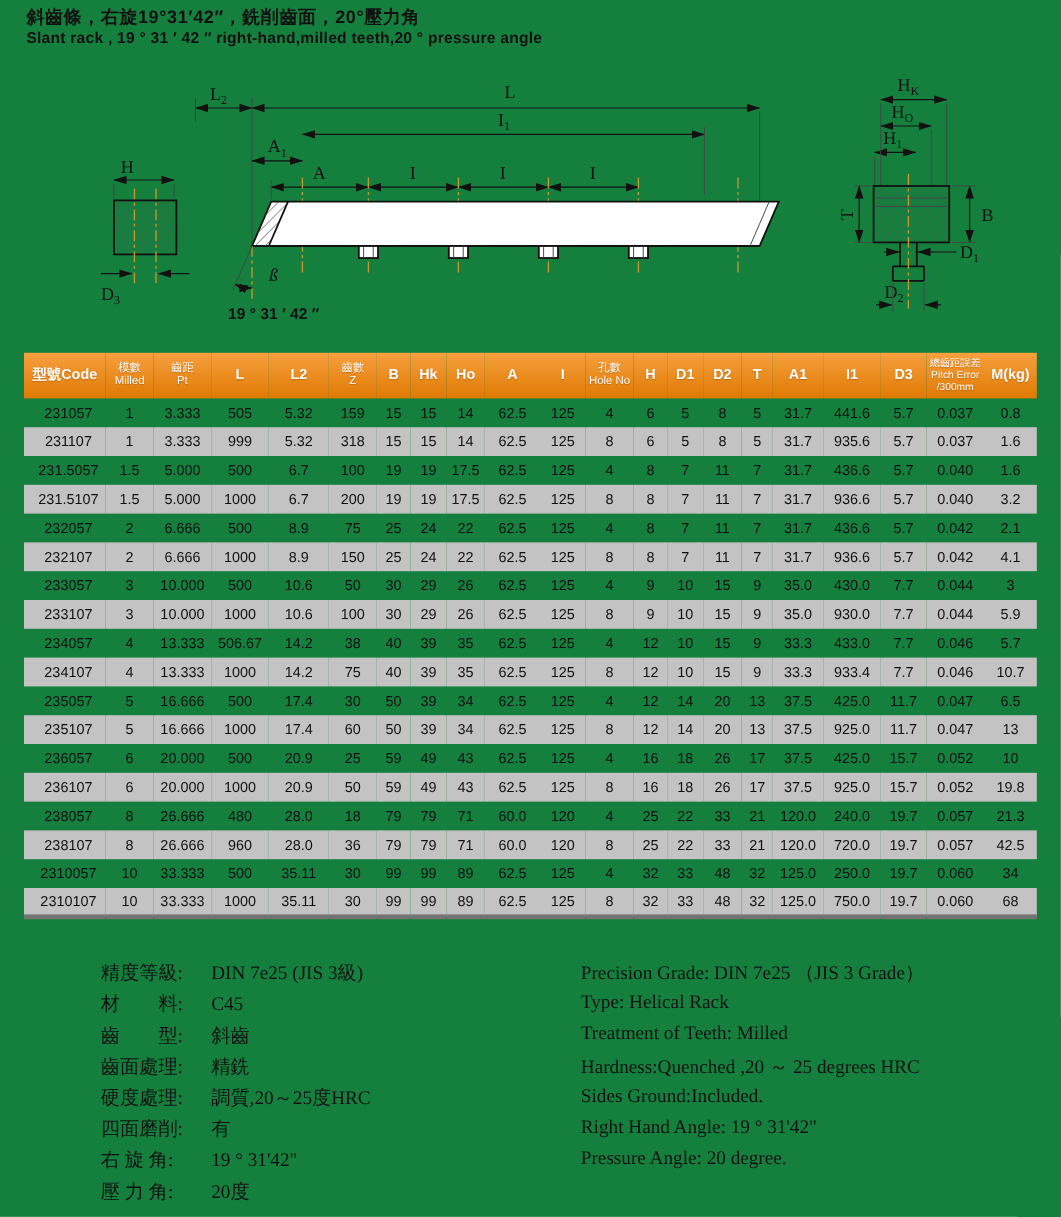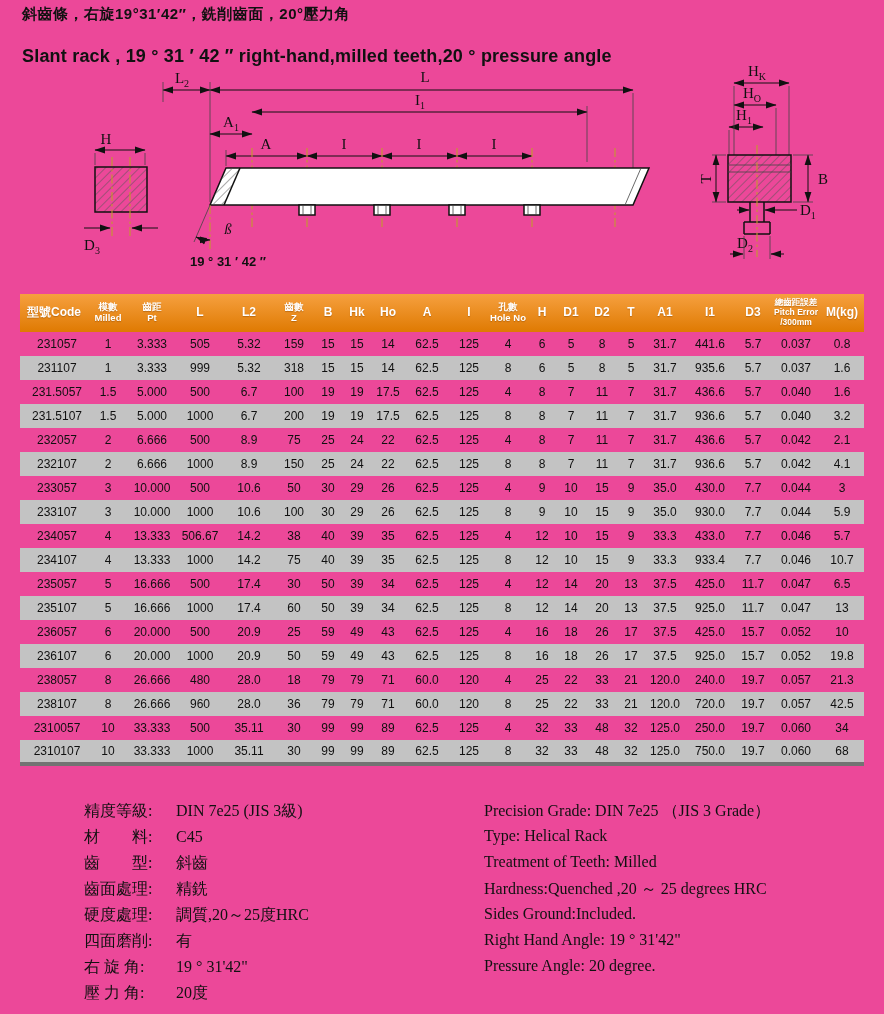--- a/index.html
+++ b/index.html
@@ -1,33 +1,33 @@
 <!DOCTYPE html>
 <html><head>
 <meta charset="utf-8">
 <style>
   *{box-sizing:border-box}
   body{margin:0;background:#fff}
-  .page{position:relative;width:884px;height:1014px;background:#ec4899;font-family:"Liberation Sans",sans-serif;color:#111;overflow:hidden}
+  .page{position:relative;width:884px;height:1014px;background:#15803d;font-family:"Liberation Sans",sans-serif;color:#111;overflow:hidden}
   .titles{position:absolute;left:22px;top:5px}
   .title-zh{font-size:15px;font-weight:bold;letter-spacing:.5px}
-  .title-en{font-size:18px;font-weight:bold;margin-top:22px;letter-spacing:.2px}
+  .title-en{font-size:13px;font-weight:bold;margin-top:0;letter-spacing:.2px}
   .drawing-area{position:absolute;left:0;top:52px;width:884px;height:238px}
   svg text{font-family:"Liberation Serif",serif;font-size:15px;fill:#111}
   svg text.angle{font-family:"Liberation Sans",sans-serif;font-size:13px;font-weight:bold}
   .obj{stroke:#111;stroke-width:1.5}
   .thin{stroke:#444;stroke-width:.8}
   .dim{stroke:#111;stroke-width:1;marker-start:url(#arr);marker-end:url(#arr)}
   .lead{stroke:#111;stroke-width:1;marker-end:url(#arr)}
   .gold{stroke:#c49a2e;stroke-width:1.1;stroke-dasharray:9 3 2.5 3}
   .table-wrap{position:absolute;left:20px;top:294px;width:844px}
   table.spec{border-collapse:collapse;table-layout:fixed;width:844px;border-bottom:4px solid #737373}
   .spec thead th{background:linear-gradient(180deg,#f6a03f,#df7a02);color:#fff;font-weight:bold;height:38px;padding:0;vertical-align:middle;line-height:1.15;text-shadow:0 1px 1px rgba(120,60,0,.4)}
   .spec th .hl{font-size:12px}
-  .spec th .hl.sm{font-size:9.5px;font-weight:bold}
+  .spec th .hl.sm{font-size:9.5px;font-weight:normal}
   .spec th:nth-child(20) .hl.sm{font-size:8.5px}
   .spec tbody td{font-size:12px;height:24px;text-align:center;padding:0 1px;color:#101010}
   .spec tbody td:first-child{text-align:center;padding-left:7px}
   .spec tbody tr:nth-child(even){background:#c3c3c3}
   .specs{position:absolute;top:801px;left:0;width:884px;font-family:"Liberation Serif",serif}
   .specs-zh{position:absolute;left:84px;top:0;width:392px}
   .specs-en{position:absolute;left:484px;top:0;width:396px}
   .spec-line{height:26px;font-size:16px;white-space:nowrap}
   .spec-label{display:inline-block;min-width:88px}
 </style>

